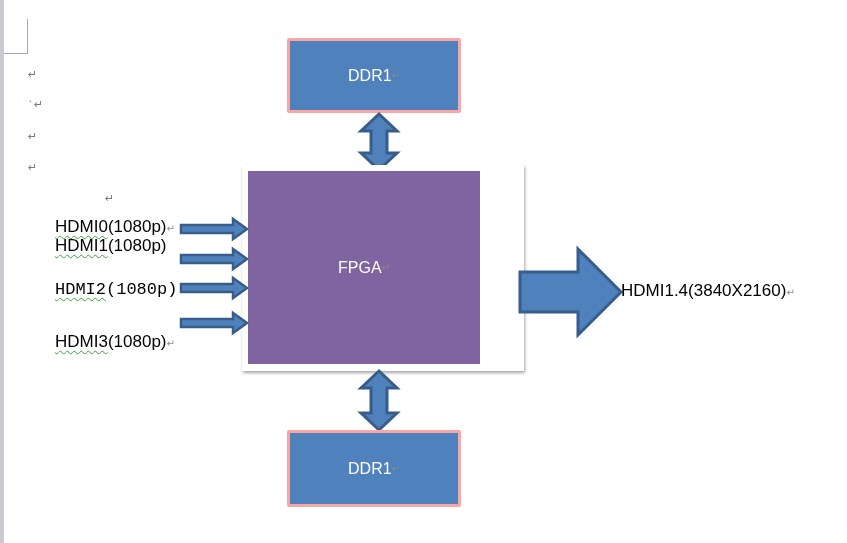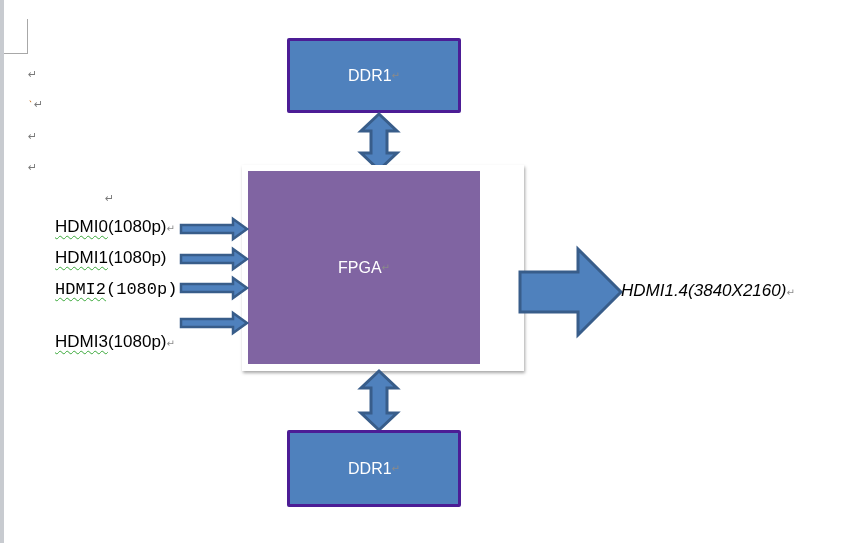--- a/index.html
+++ b/index.html
@@ -1,26 +1,26 @@
 <!DOCTYPE html>
 <html><head>
 <meta charset="utf-8">
 <style>
   html,body{margin:0;padding:0;}
   body{width:847px;height:543px;background:#ffffff;position:relative;overflow:hidden;font-family:"Liberation Sans","DejaVu Sans",sans-serif;}
   .leftbar{position:absolute;left:0;top:0;width:4px;height:543px;background:#c8cbd0;}
   .margin-corner{position:absolute;left:4px;top:19px;width:23px;height:34px;border-right:1px solid #a8a8a8;border-bottom:1px solid #a8a8a8;}
   .pmark{position:absolute;font-size:11px;color:#7a7a7a;line-height:11px;}
   .box{position:absolute;box-sizing:border-box;display:flex;align-items:center;justify-content:center;color:#ffffff;font-size:16px;}
-  .ddr{background:#4f81bd;border:3px solid #4c1d95;border-radius:2px;}
+  .ddr{background:#4f81bd;border:3px solid #fca5a5;border-radius:2px;}
   .fpga-frame{position:absolute;left:242px;top:165px;width:282px;height:206px;background:#fff;box-shadow:1px 2px 3px rgba(0,0,0,0.35);}
   .fpga{left:248px;top:171px;width:232px;height:193px;background:#8064a2;}
   .in-label{position:absolute;left:49px;font-size:17px;color:#000;line-height:20px;white-space:nowrap;margin-left:6px;}
   .in-label .u{text-decoration:underline wavy #3aa83a;text-decoration-thickness:1px;text-underline-offset:3px;}
-  .out-label{position:absolute;left:621px;top:281px;font-size:17px;color:#000;white-space:nowrap;line-height:20px;font-style:italic;}
+  .out-label{position:absolute;left:621px;top:281px;font-size:17px;color:#000;white-space:nowrap;line-height:20px;}
   svg{position:absolute;overflow:visible;}
   .pm-inline{color:#8a8a8a;font-size:10px;}
 </style>
 </head>
 <body>
 
 <div class="leftbar"></div>
 <div class="margin-corner"></div>
 
 <span class="pmark" style="left:28px;top:69px;">↵</span>
@@ -48,21 +48,21 @@
 <svg style="left:360px;top:370px;" width="40" height="62">
   <polygon points="19,1 37,18 27,18 27,43 37,43 19,60 1,43 11,43 11,18 1,18" fill="#4f81bd" stroke="#385d8a" stroke-width="3"></polygon>
 </svg>
 
 <div class="box ddr" style="left:287px;top:430px;width:174px;height:77px;">
   <span>DDR1</span>
     <span class="pm-inline">↵</span>
 </div>
 
 <div class="in-label" style="top:217px;"><span class="u">HDMI0</span><span>(1080p)</span><span class="pm-inline">↵</span></div>
-<div class="in-label" style="top:248px;"><span class="u">HDMI1</span><span>(1080p)</span></div>
+<div class="in-label" style="top:236px;"><span class="u">HDMI1</span><span>(1080p)</span></div>
 <div class="in-label" style="top:280px;font-family:Liberation Mono, monospace;"><span class="u">HDMI2</span><span>(1080p)</span></div>
 <div class="in-label" style="top:332px;"><span class="u">HDMI3</span><span>(1080p)</span><span class="pm-inline">↵</span></div>
 
 <svg style="left:180px;top:218px;" width="70" height="22">
   <polygon points="1,7 53,7 53,1 67,11 53,21 53,15 1,15" fill="#4f81bd" stroke="#385d8a" stroke-width="2.5"></polygon>
 </svg>
 <svg style="left:180px;top:248px;" width="70" height="22">
   <polygon points="1,7 53,7 53,1 67,11 53,21 53,15 1,15" fill="#4f81bd" stroke="#385d8a" stroke-width="2.5"></polygon>
 </svg>
 <svg style="left:180px;top:277px;" width="70" height="22">

